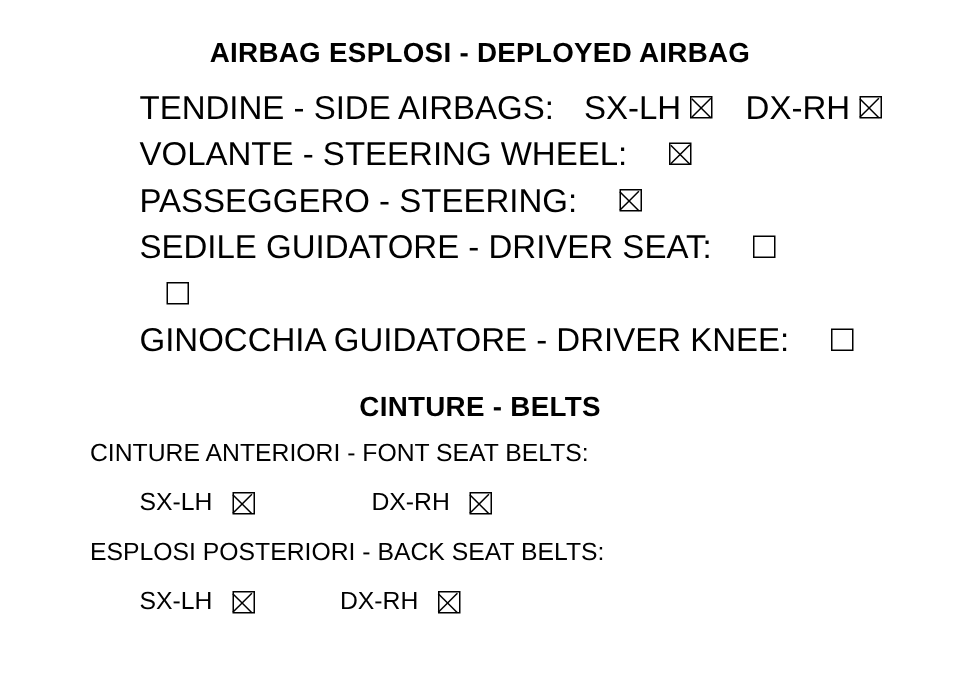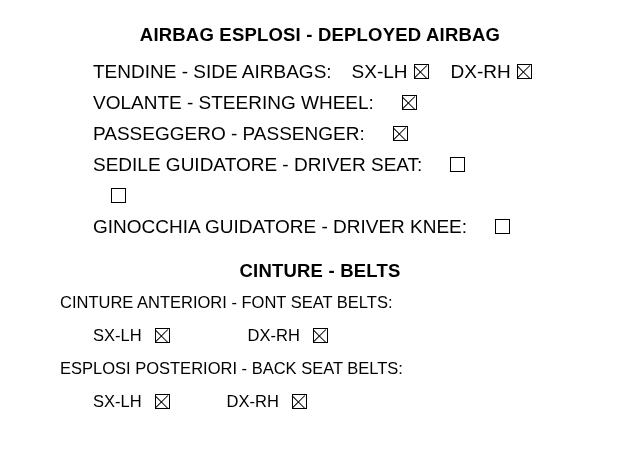--- a/index.html
+++ b/index.html
@@ -32,21 +32,21 @@
     margin-top: 6px;
     margin-bottom: 10px;
   }
   #belts-title {
     margin-top: 18px;
     margin-bottom: 4px;
   }
   .row {
     display: flex;
     align-items: center;
-    font-size: 19px;
+    font-size: 22px;
     padding-left: 93px;
     height: 31px;
     white-space: nowrap;
   }
   .label {
     display: inline-block;
   }
   .cb {
     display: inline-block;
     width: 15px;
@@ -117,21 +117,21 @@
     </span>
   </div>
 
   <div class="row ab-row">
     <span class="label">VOLANTE - STEERING WHEEL:</span>
     <span style="display:inline-block;width:18px;"></span>
     <span class="cb checked"></span>
   </div>
 
   <div class="row ab-row">
-    <span class="label">PASSEGGERO - PASSENGER:</span>
+    <span class="label">PASSEGGERO - STEERING:</span>
     <span style="display:inline-block;width:18px;"></span>
     <span class="cb checked"></span>
   </div>
 
   <div class="row ab-row">
     <span class="label">SEDILE GUIDATORE - DRIVER SEAT:</span>
     <span style="display:inline-block;width:18px;"></span>
     <span class="cb"></span>
   </div>
 

